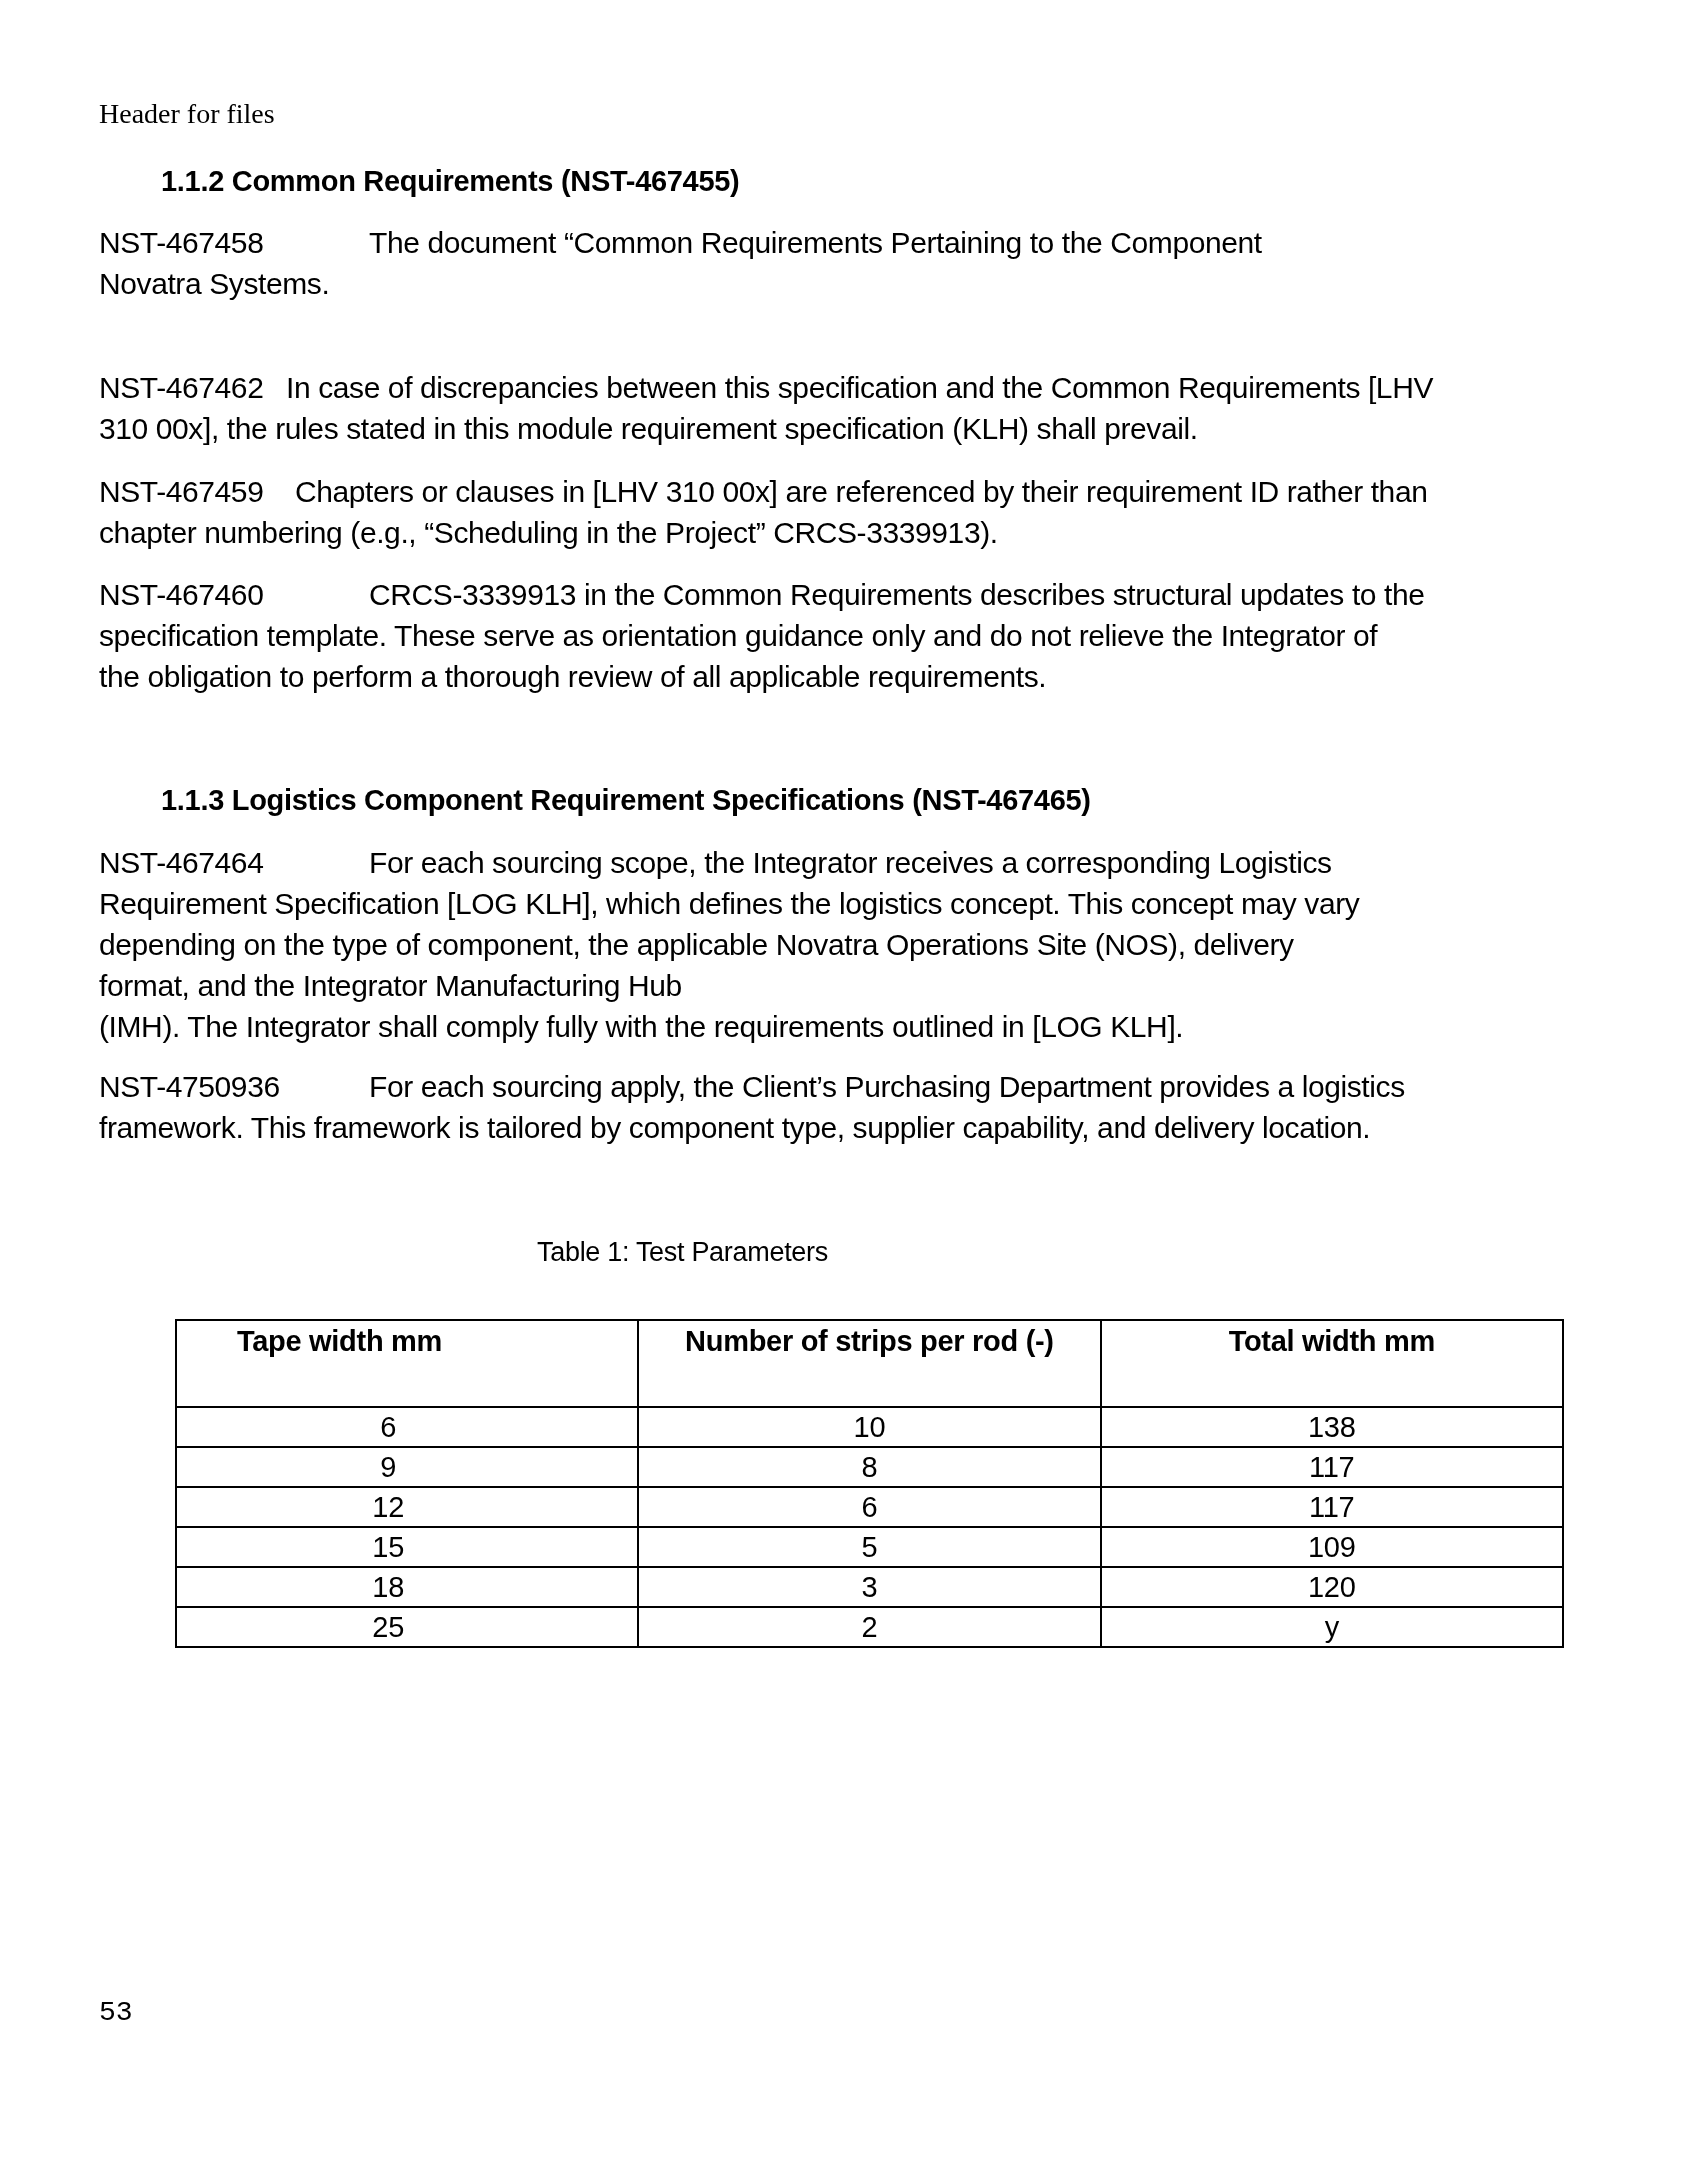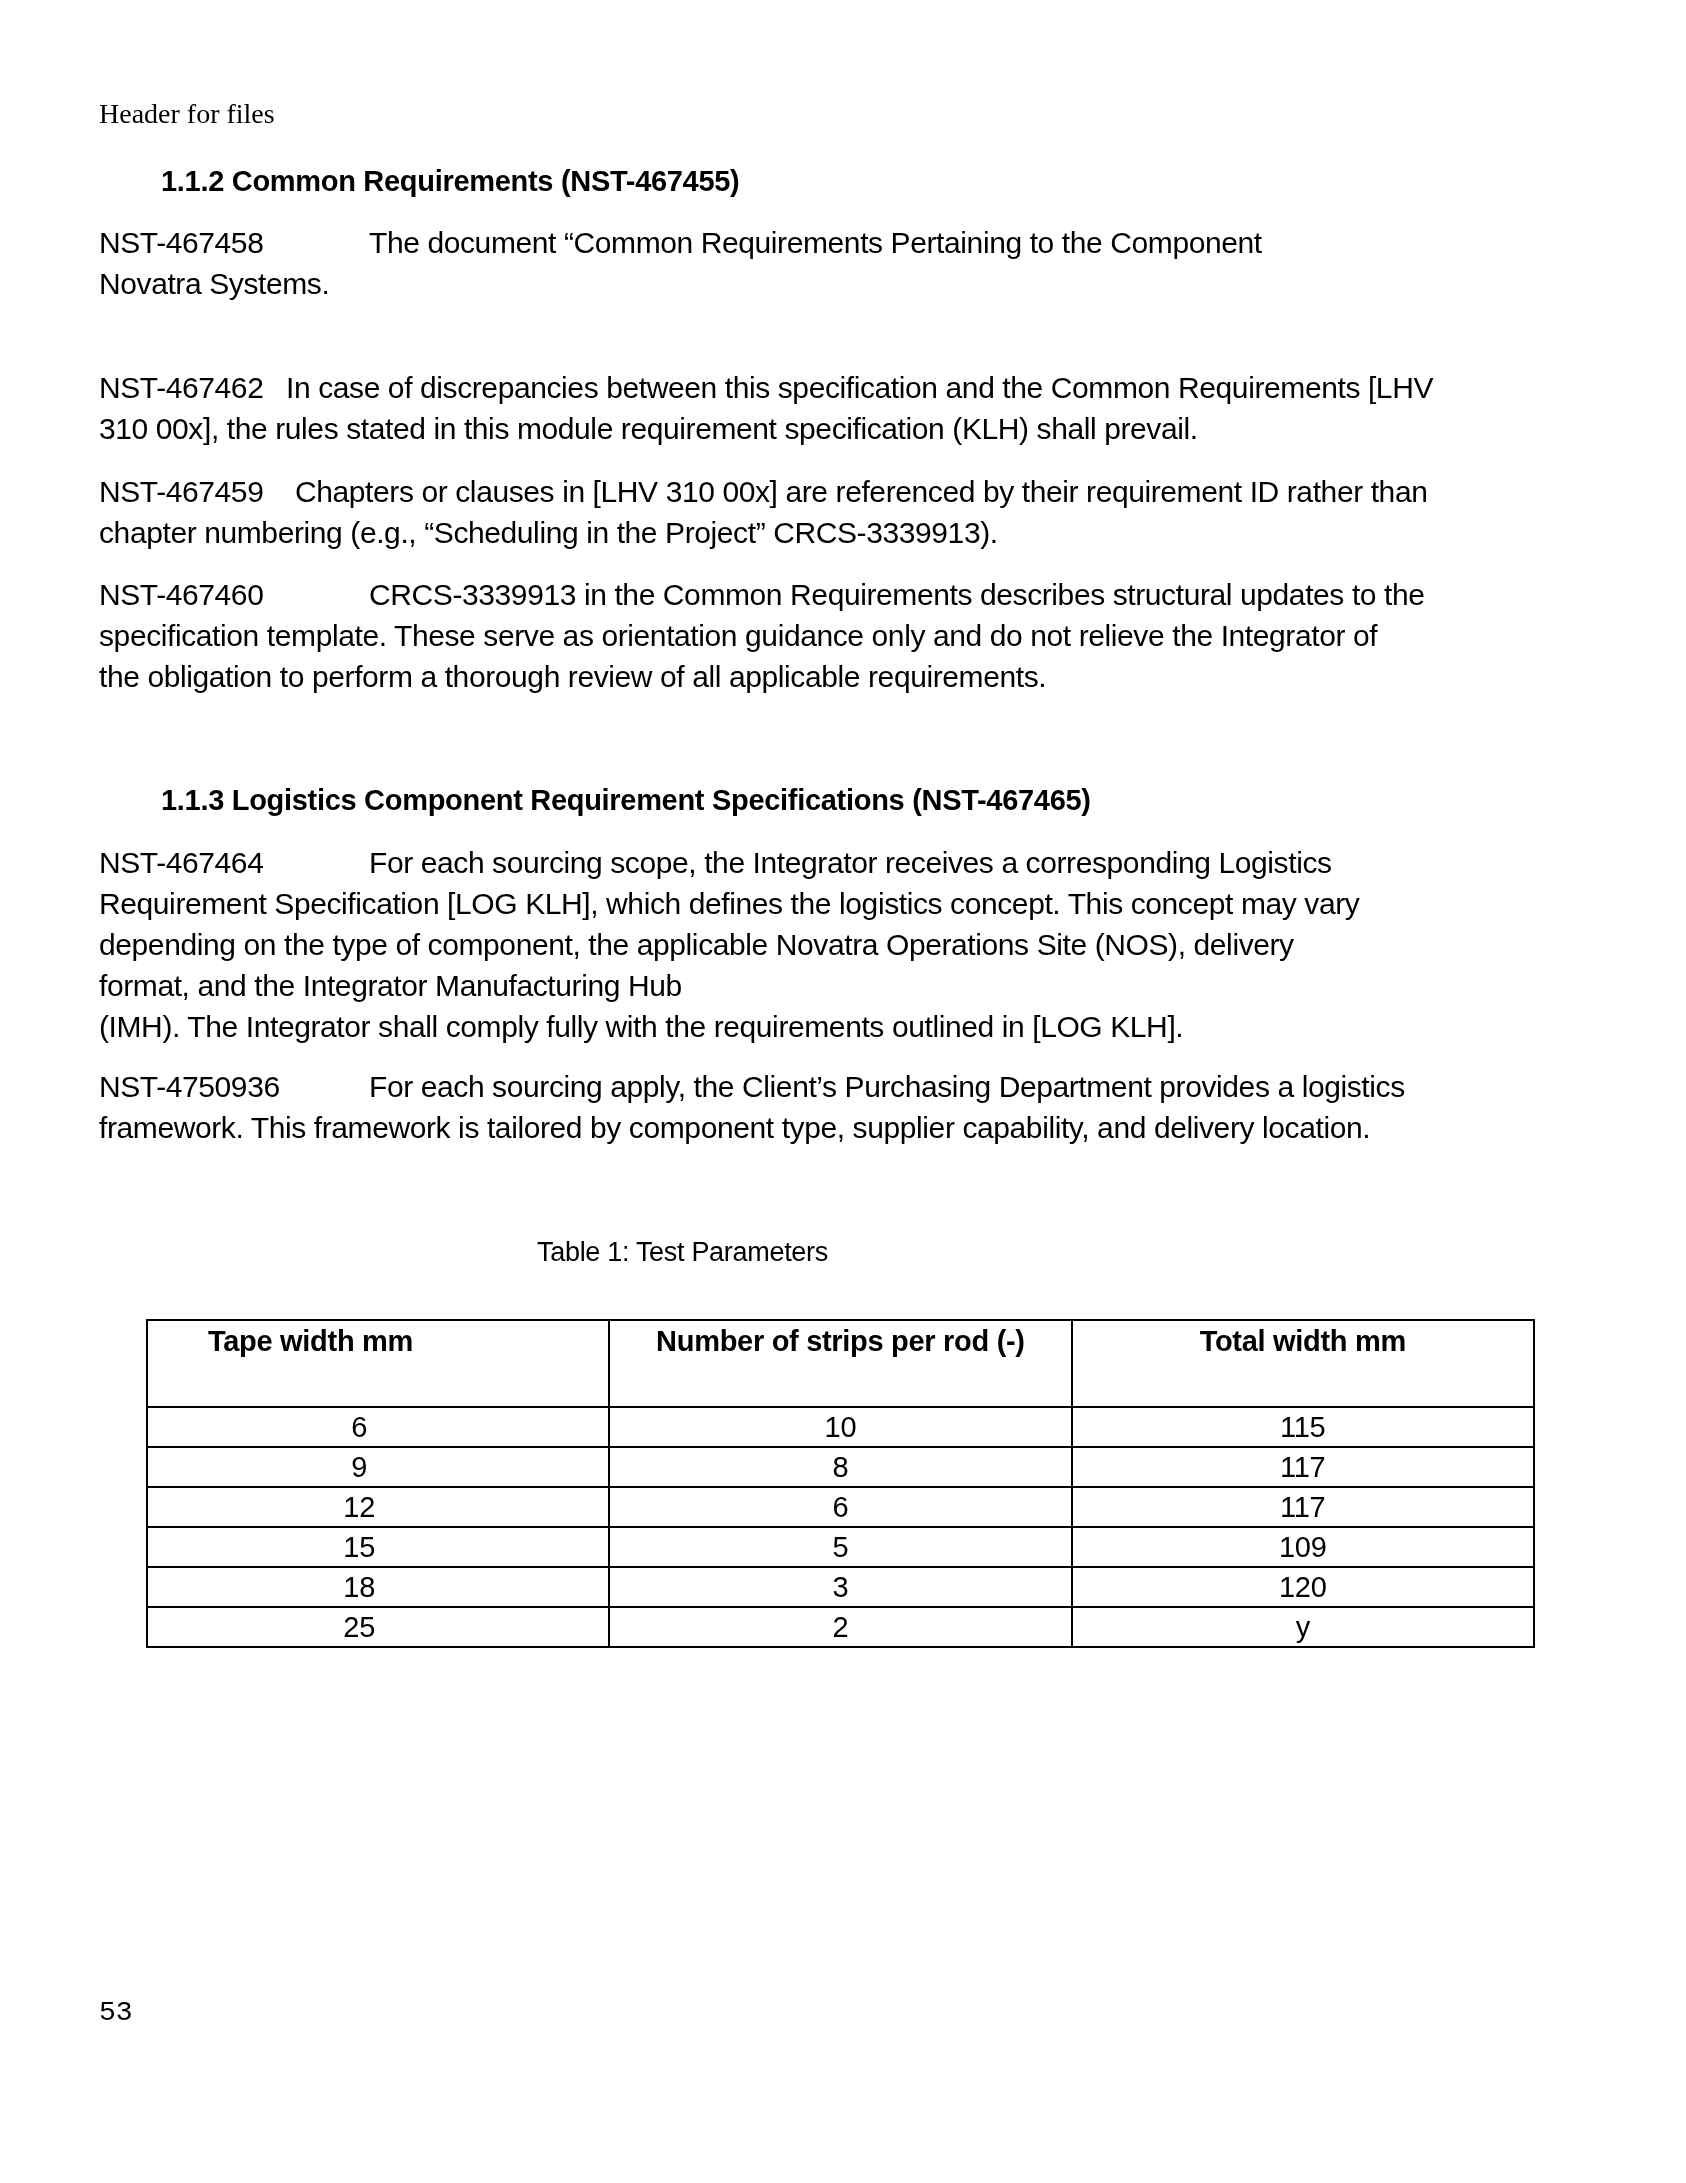--- a/index.html
+++ b/index.html
@@ -53,21 +53,21 @@
       position: absolute;
       left: 537px;
       top: 1234px;
       font-size: 27px;
       line-height: 37px;
       letter-spacing: -0.3px;
       white-space: nowrap;
     }
     table.params {
       position: absolute;
-      left: 146px;
+      left: 175px;
       top: 1319px;
       width: 1389px;
       border-collapse: collapse;
       table-layout: fixed;
     }
     table.params th,
     table.params td {
       border: 2px solid #000000;
       font-size: 29px;
       letter-spacing: -0.3px;
@@ -154,21 +154,21 @@
     <tr>
       <th class="col-0">Tape width mm</th>
       <th class="col-1">Number of strips per rod (-)</th>
       <th class="col-2">Total width mm</th>
     </tr>
   </thead>
   <tbody>
     <tr>
       <td class="col-0">6</td>
       <td class="col-1">10</td>
-      <td class="col-2">115</td>
+      <td class="col-2">138</td>
     </tr>
     <tr>
       <td class="col-0">9</td>
       <td class="col-1">8</td>
       <td class="col-2">117</td>
     </tr>
     <tr>
       <td class="col-0">12</td>
       <td class="col-1">6</td>
       <td class="col-2">117</td>

